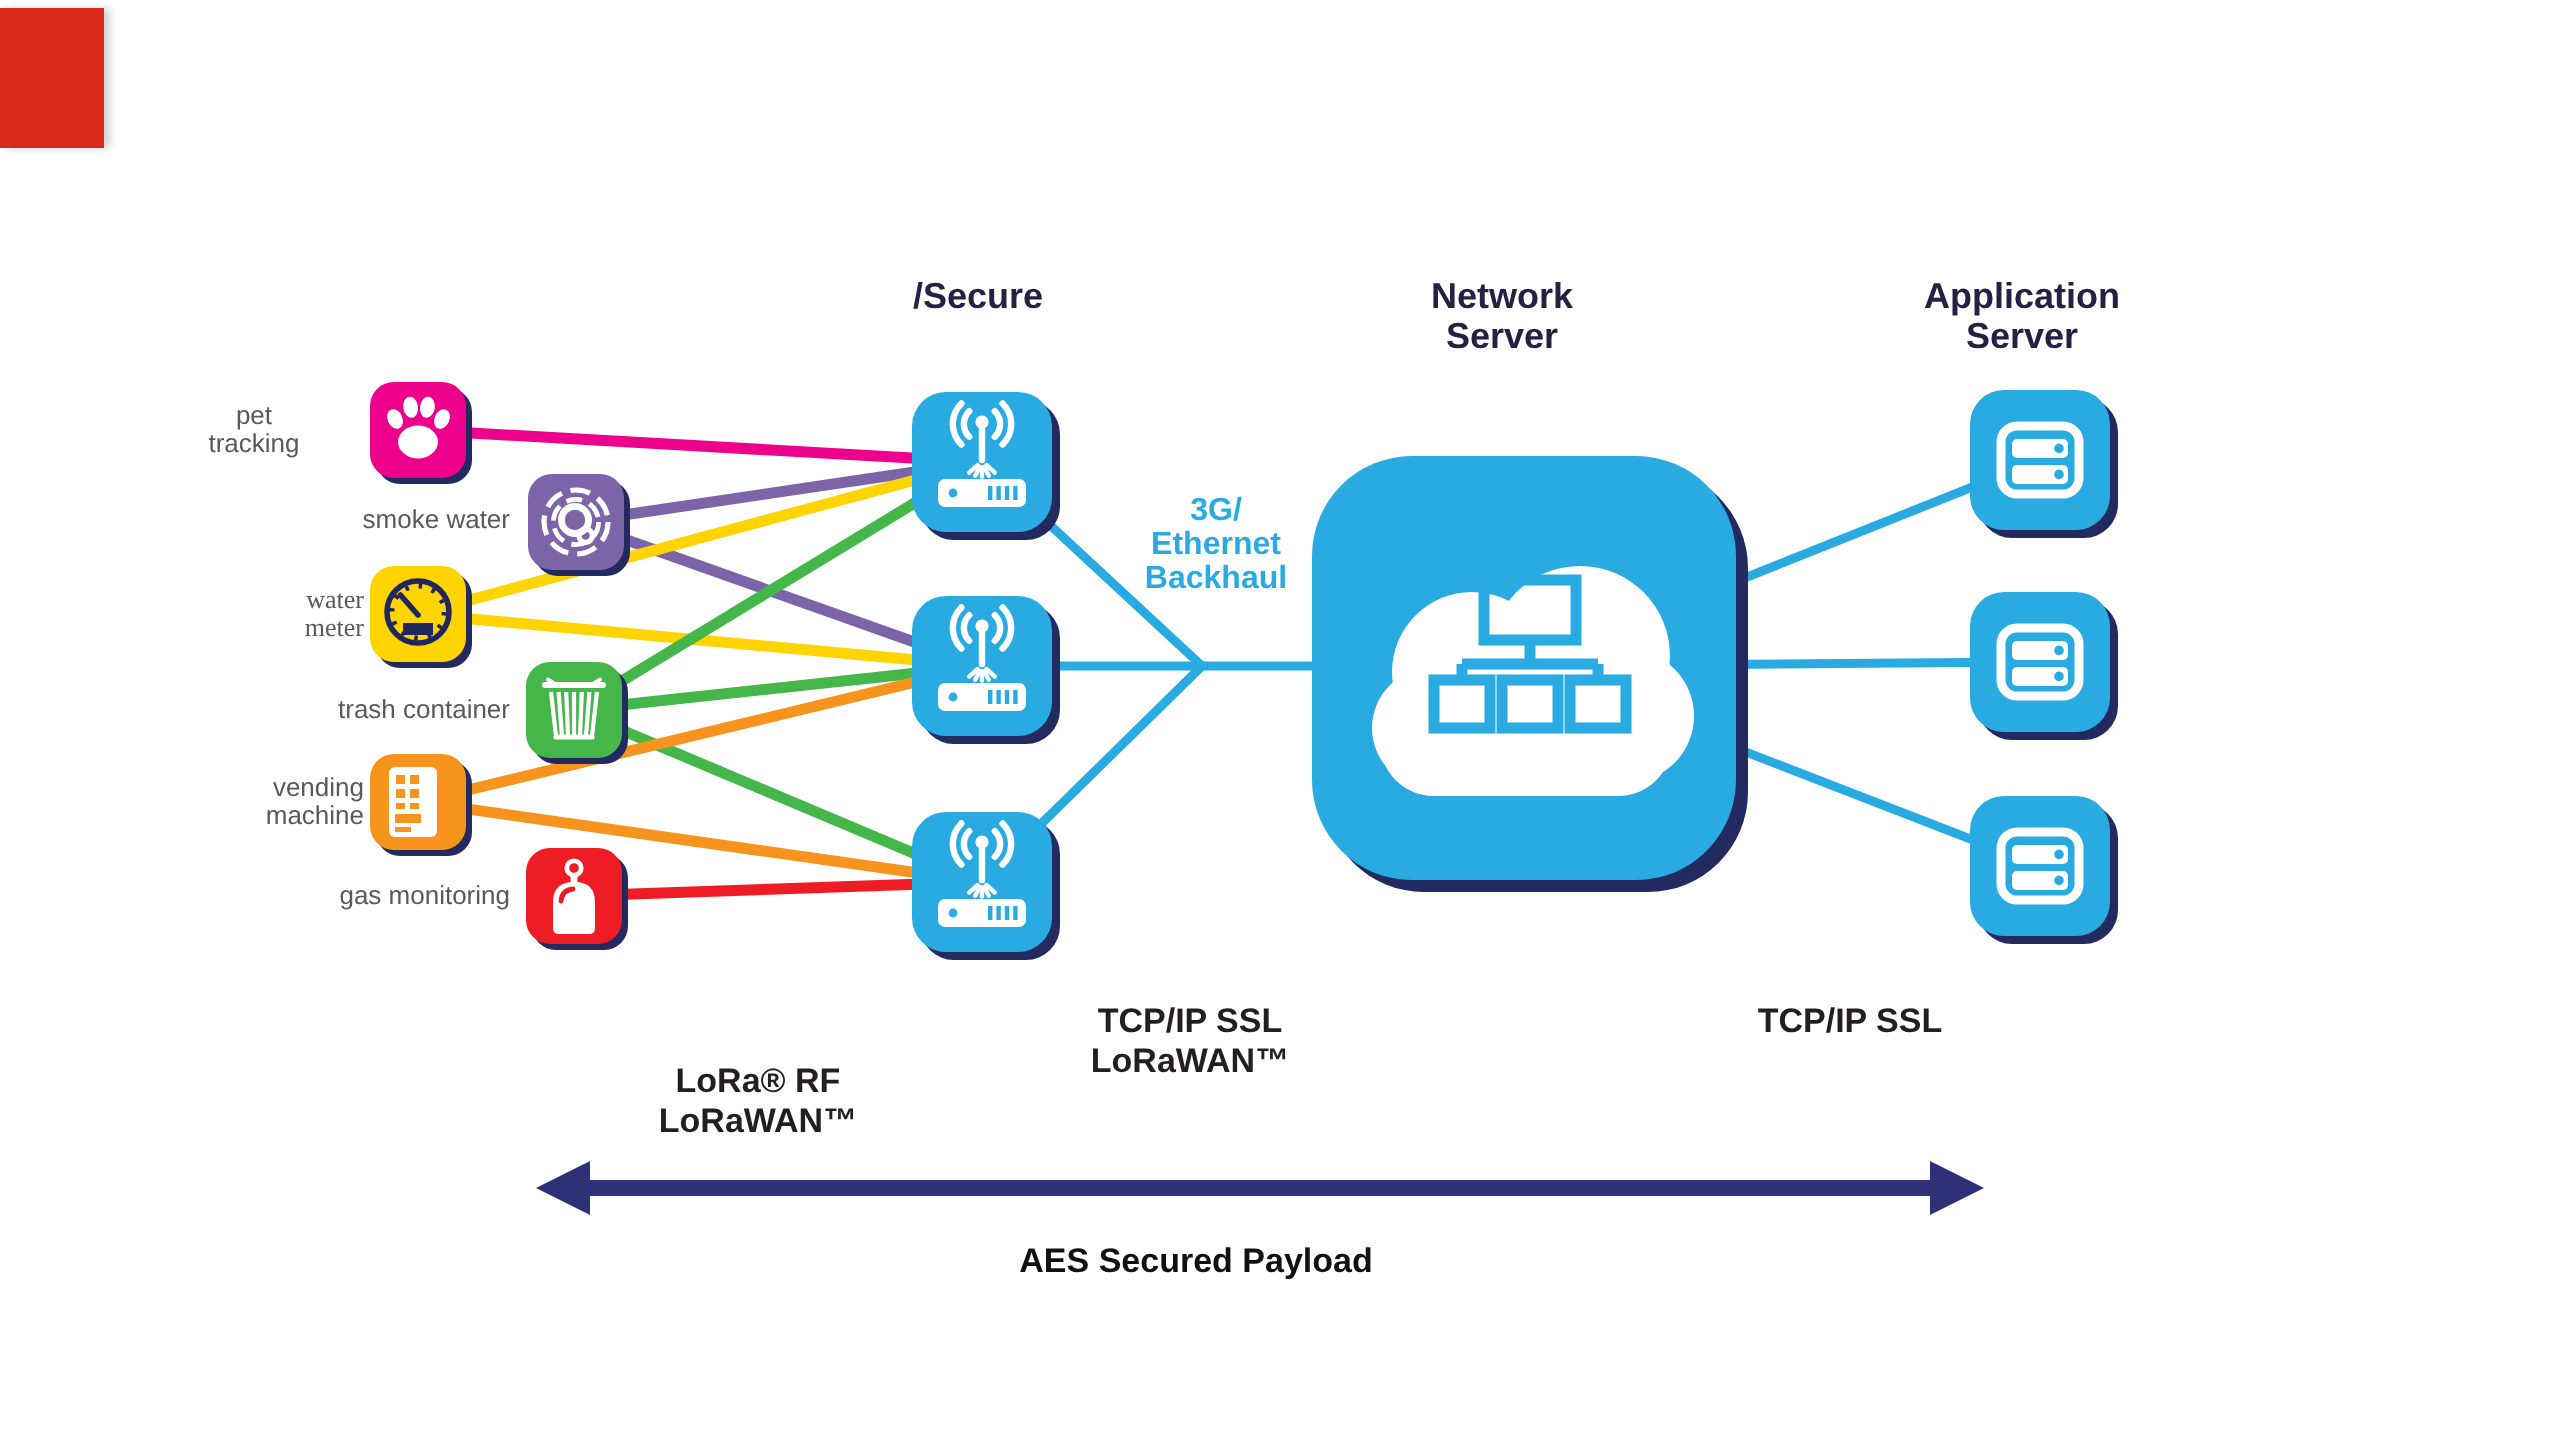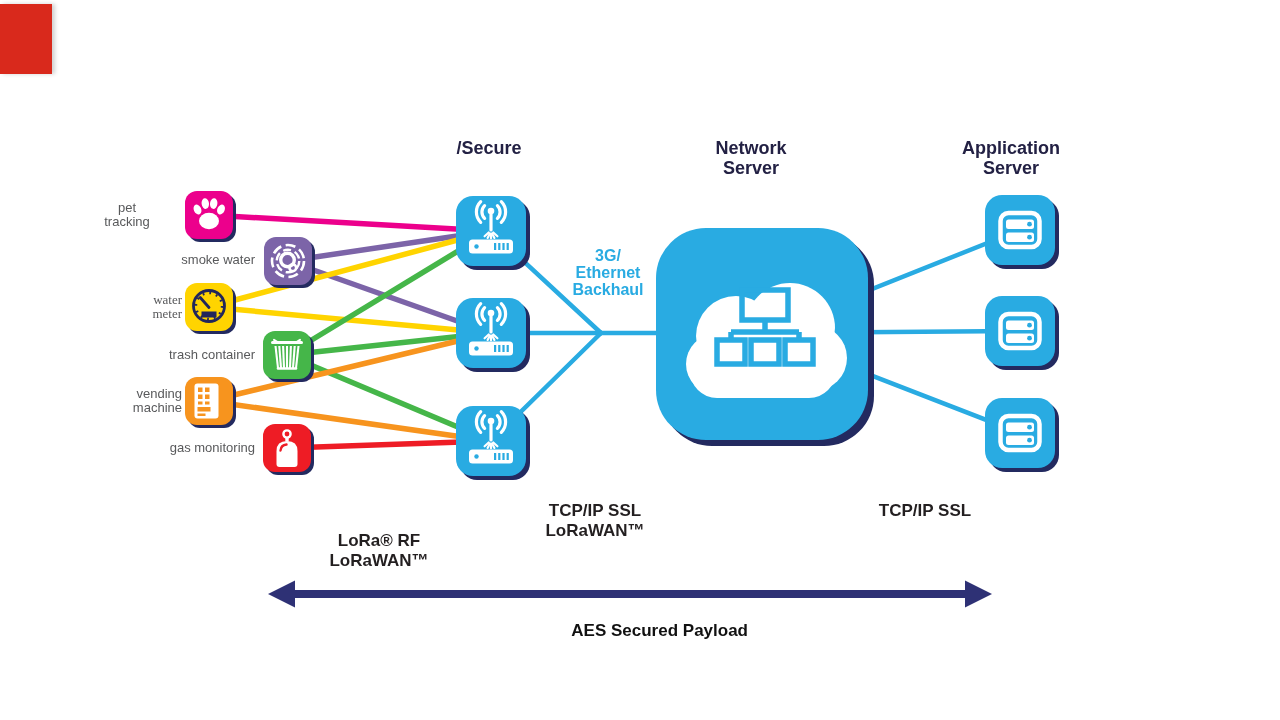--- a/index.html
+++ b/index.html
@@ -12,21 +12,21 @@
                color:#141414;letter-spacing:.5px;}
   
   .wires{position:absolute;left:0;top:0;pointer-events:none;}
   
   .hdr{position:absolute;text-align:center;font-weight:bold;font-size:18px;line-height:20px;color:#232144;}
   .nlabel{position:absolute;width:110px;text-align:right;font-size:13px;line-height:14px;color:#58595b;}
   .backhaul{position:absolute;left:548px;top:247px;width:120px;text-align:center;font-weight:bold;
             font-size:16px;line-height:17px;color:#29abe2;}
   .proto{position:absolute;width:200px;text-align:center;font-weight:bold;font-size:17px;
          line-height:19.5px;color:#231f20;}
-  .aes{position:absolute;left:448px;top:621px;width:300px;text-align:right;font-weight:bold;
+  .aes{position:absolute;left:448px;top:621px;width:300px;text-align:center;font-weight:bold;
        font-size:17px;color:#111111;}
   
   .node{position:absolute;width:48px;height:48px;border-radius:12px;box-shadow:3px 3px 0 #232a60;}
   .node svg{display:block;width:100%;height:100%;}
   .node-pink{background:#ec008c;} .node-purple{background:#7c64a8;} .node-yellow{background:#ffd400;}
   .node-green{background:#45b649;} .node-orange{background:#f7941e;} .node-red{background:#ee1c25;}
   
   .bluebox{position:absolute;background:#29abe2;box-shadow:4px 4px 0 #232a60;}
   .gwbox{width:70px;height:70px;border-radius:17px;}
   .srvbox{width:70px;height:70px;border-radius:17px;}

